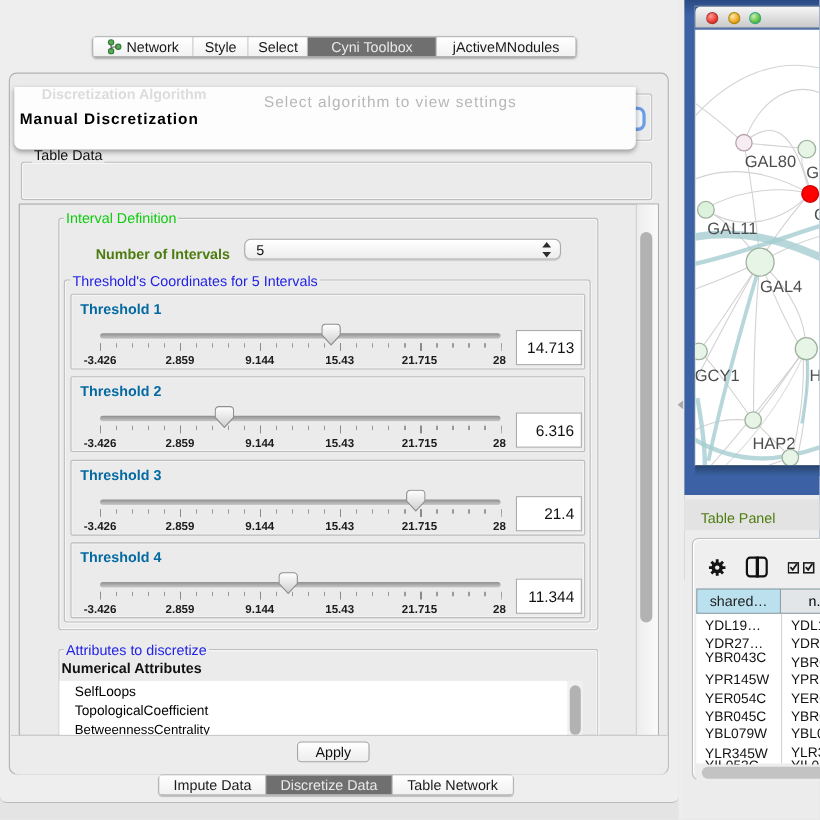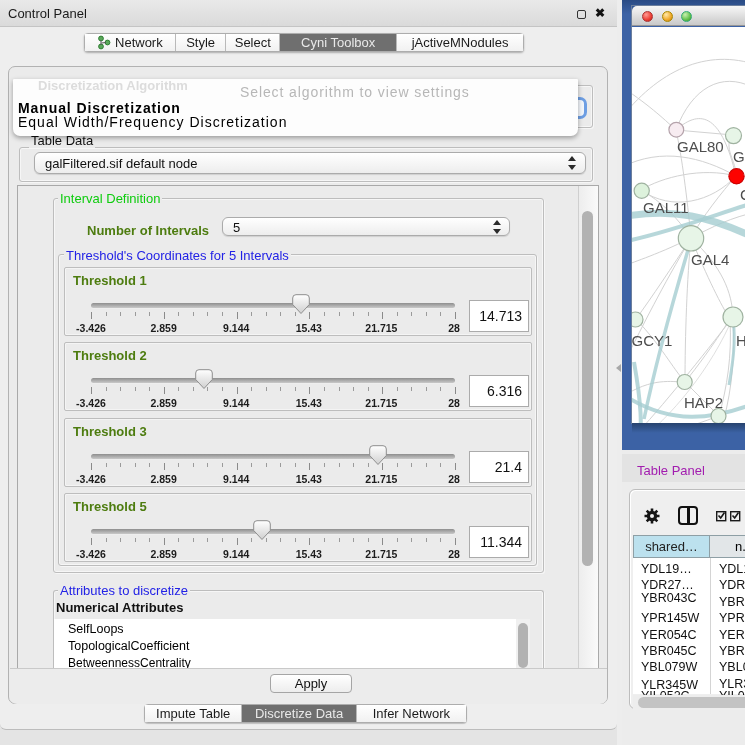--- a/index.html
+++ b/index.html
@@ -22,21 +22,21 @@
 .gtitle{position:absolute;font-size:13px;background:#ebebeb;padding:0 2px;white-space:nowrap}
 
 .combo{position:absolute;background:linear-gradient(#ffffff,#ededed);border:1px solid #ababab;border-radius:6px;box-shadow:0 1px 1px rgba(0,0,0,.12)}
 .combo .ct{position:absolute;left:10px;top:50%;transform:translateY(-50%);font-size:13px;color:#111;white-space:nowrap}
 .arrows{position:absolute;width:9px;height:14px;top:50%;transform:translateY(-50%)}
 .arrows:before,.arrows:after{content:"";position:absolute;left:0;border-left:4.5px solid transparent;border-right:4.5px solid transparent}
 .arrows:before{top:0;border-bottom:5px solid #2b2b2b}
 .arrows:after{bottom:0;border-top:5px solid #2b2b2b}
 
 .tblock{position:absolute;left:55px;width:468px;height:69px;border:1px solid #bdbdbd;box-shadow:inset 0 0 0 1px #f4f4f4;border-radius:2px}
-.tblock .bt{position:absolute;left:8px;top:5px;font-size:13px;font-weight:bold;color:#4d7c0f}
+.tblock .bt{position:absolute;left:8px;top:5px;font-size:13px;font-weight:bold;color:#0369a1}
 .track{position:absolute;left:26px;top:35px;width:364px;height:5px;border-radius:2.5px;background:linear-gradient(#8e8e8e,#c9c9c9);box-shadow:0 1px 0 #eee}
 .minor{position:absolute;left:26px;top:44px;width:365px;height:4px;background:repeating-linear-gradient(90deg,#9a9a9a 0 1px,transparent 1px 14.56px)}
 .major{position:absolute;left:26px;top:44px;width:365px;height:7px;background:repeating-linear-gradient(90deg,#8a8a8a 0 1px,transparent 1px 72.8px)}
 .slab{position:absolute;top:54px;font-size:10.5px;font-weight:bold;color:#1c1c1c;transform:translateX(-50%)}
 .thumb{position:absolute;top:26px;width:18px;height:21px;transform:translateX(-50%)}
 .vbox{position:absolute;left:404px;top:32px;width:60px;height:32px;background:#fff;border:1px solid #ababab;font-size:14px;color:#111;text-align:right;line-height:30px;padding-right:6px}
 
 .sbv{position:absolute;border-radius:6px;background:#b2b2b2}
 
 #popup{position:absolute;left:4px;top:12px;width:565px;height:57px;background:#fdfdfd;border-radius:1px 1px 7px 7px;box-shadow:0 2px 5px rgba(0,0,0,.35);z-index:30}
@@ -49,49 +49,40 @@
 #nettitle{position:absolute;left:0;top:0;width:113px;height:20px;background:linear-gradient(#f7f7f7,#c9c9c9);border-radius:5px 0 0 0;border-bottom:1px solid #979797}
 .light{position:absolute;top:4.5px;width:11px;height:11px;border-radius:50%}
 #netcanvas{position:absolute;left:0;top:21px;width:113px;height:396px;background:#fff;overflow:hidden}
 #rbot{position:absolute;left:622px;top:450px;width:123px;height:295px;background:#ececec}
 #tpanel{position:absolute;left:7px;top:39px;width:120px;height:220px;background:#efefef;border:1px solid #bdbdbd;border-radius:6px 0 0 6px;box-shadow:inset 1px 1px 0 #fff}
 .hdr1{position:absolute;background:#bce1ee;border:1px solid #8e9fa5;font-size:13px;color:#222;text-align:center}
 .cell{position:absolute;font-size:12.5px;color:#111;white-space:nowrap}
 </style></head><body>
 <div id="root">
 <div id="win">
-  <div id="titlebar">
-        <span class="t">Control Panel</span>
-        <span id="sqicon"></span>
-        <span id="xicon">✖</span>
-      </div>
   <div class="tabbar" style="left:84px;top:33px;width:440px">
     <div class="tab" style="width:93px"><svg width="14" height="15" viewBox="0 0 14 15" style="margin-right:4px">
             <circle cx="4" cy="3.5" r="2.4" fill="#5aa85a" stroke="#2e7d32"></circle>
             <circle cx="4" cy="11.5" r="2.4" fill="#5aa85a" stroke="#2e7d32"></circle>
             <circle cx="10.5" cy="7.5" r="2.4" fill="#5aa85a" stroke="#2e7d32"></circle>
             <path d="M4 5.5 V10 M4.5 8 L9 7.5" stroke="#555" fill="none"></path>
           </svg>Network</div>
     <div class="tab" style="width:52px">Style</div>
     <div class="tab" style="width:55px">Select</div>
     <div class="tab sel" style="width:120px">Cyni Toolbox</div>
     <div class="tab" style="width:129px">jActiveMNodules</div>
   </div>
   <div id="outer">
 
     <div class="grp" style="left:10px;top:18px;width:574px;height:43px"></div>
     <div class="gtitle" style="left:29px;top:11px;font-weight:bold;color:#cfcfcf">Discretization Algorithm</div>
     <div style="position:absolute;left:551px;top:30px;width:27px;height:22px;background:#f2f6fb;border:3px solid #6d9ee3;border-radius:7px"></div>
 
     <div class="grp" style="left:10px;top:80px;width:574px;height:35px"></div>
     <div class="gtitle" style="left:20px;top:66px;color:#111">Table Data</div>
-    <div class="combo" style="left:25px;top:85px;width:552px;height:22px">
-          <span class="ct">galFiltered.sif default node</span>
-          <span class="arrows" style="right:8px"></span>
-        </div>
 
     <div style="position:absolute;left:8px;top:118px;width:582px;height:484px;border:1px solid #a9a9a9;background:#ebebeb"></div>
 
     <div style="position:absolute;left:569px;top:119px;width:20px;height:482px;background:linear-gradient(90deg,#ededed,#fafafa);border-left:1px solid #cfcfcf"></div>
     <div class="sbv" style="left:573px;top:144px;width:11px;height:355px"></div>
 
     <div class="grp" style="left:44px;top:131px;width:491px;height:375px"></div>
     <div class="gtitle" style="left:49px;top:124px;color:#0ecc0e">Interval Definition</div>
     <div style="position:absolute;left:78px;top:156px;font-size:13px;font-weight:bold;color:#4d7c0f">Number of Intervals</div>
     <div class="combo" style="left:213px;top:150px;width:288px;height:19px">
@@ -162,21 +153,21 @@
               <linearGradient id="tg3" x1="0" y1="0" x2="0" y2="1">
                 <stop offset="0" stop-color="#ffffff"></stop>
                 <stop offset="1" stop-color="#cfcfcf"></stop>
               </linearGradient>
             </defs>
             <path d="M4 .7 h10 a3.3 3.3 0 0 1 3.3 3.3 v6.5 L9 19.5 L.7 10.5 V4 A3.3 3.3 0 0 1 4 .7 Z" fill="url(#tg3)" stroke="#8e8e8e" stroke-width="1"></path>
           </svg>
           <div class="vbox">21.4</div>
         </div>
         <div class="tblock" style="top:426px">
-          <div class="bt">Threshold 5</div>
+          <div class="bt">Threshold 4</div>
           <div class="track"></div>
           <div class="minor"></div>
           <div class="major"></div>
           <span class="slab" style="left:26px">-3.426</span>
           <span class="slab" style="left:98.6px">2.859</span>
           <span class="slab" style="left:171.2px">9.144</span>
           <span class="slab" style="left:243.8px">15.43</span>
           <span class="slab" style="left:316.4px">21.715</span>
           <span class="slab" style="left:389px">28</span>
           <svg class="thumb" style="left:196.6px" width="18" height="21" viewBox="0 0 18 21">
@@ -199,31 +190,30 @@
       <div style="position:absolute;left:14px;top:20px;font-size:12.5px">TopologicalCoefficient</div>
       <div style="position:absolute;left:14px;top:37px;font-size:12px">BetweennessCentrality</div>
     </div>
     <div style="position:absolute;left:507px;top:552px;width:14px;height:49px;background:#f0f0f0"></div>
     <div class="sbv" style="left:509px;top:556px;width:10px;height:45px"></div>
 
     <div id="popup">
           <div style="position:absolute;left:25px;top:-1px;font-weight:bold;font-size:13px;color:#dcdcdc">Discretization Algorithm</div>
       <div style="position:absolute;left:227px;top:5px;font-size:14px;color:#b7b7b7;letter-spacing:.9px">Select algorithm to view settings</div>
       <div style="position:absolute;left:5px;top:21px;font-size:14px;font-weight:bold;color:#000;letter-spacing:.9px">Manual Discretization</div>
-      <div style="position:absolute;left:5px;top:35px;font-size:14px;color:#000;letter-spacing:1px">Equal Width/Frequency Discretization</div>
     </div>
 
     <div id="bstrip">
-          <div class="btn" style="left:260px;top:5px;width:82px;height:19px;line-height:17px">Apply</div>
+          <div class="btn" style="left:260px;top:5px;width:66px;height:19px;line-height:17px">Apply</div>
         </div>
   </div>
   <div class="tabbar" style="left:144px;top:704px;width:323px;box-shadow:0 1px 1px rgba(0,0,0,.2)">
-    <div class="tab" style="width:98px">Impute Table</div>
+    <div class="tab" style="width:98px">Impute Data</div>
     <div class="tab sel" style="width:115px">Discretize Data</div>
-    <div class="tab" style="width:110px">Infer Network</div>
+    <div class="tab" style="width:110px">Table Network</div>
   </div>
 </div>
 <div id="rtop">
   <div id="netwin">
     <div id="nettitle">
       <span class="light" style="left:9.5px;background:radial-gradient(circle at 35% 30%,#ff9a93,#ec3e34 60%,#b01c14);border:1px solid #a33"></span>
       <span class="light" style="left:29.5px;background:radial-gradient(circle at 35% 30%,#ffe9a8,#f0a829 60%,#b97b12);border:1px solid #a80"></span>
       <span class="light" style="left:49px;background:radial-gradient(circle at 35% 30%,#c8f0b0,#62c04a 60%,#3a8f28);border:1px solid #3a7"></span>
     </div>
     <div id="netcanvas">
@@ -290,21 +280,21 @@
       </g>
     </svg>
     </div>
   </div>
 </div>
 <div style="position:absolute;left:632px;top:423px;width:113px;height:10px;background:linear-gradient(#27436e,#3c63a5)"></div>
 <div style="position:absolute;left:617px;top:0;width:5px;height:745px;background:#ededed"></div>
 <div style="position:absolute;left:616px;top:364px;width:0;height:0;border-top:4px solid transparent;border-bottom:4px solid transparent;border-right:5px solid #a8a8a8"></div>
 <div id="rbot">
   <div style="position:absolute;left:0px;top:4px;width:123px;height:28px;background:#e3e3e3"></div>
-      <div style="position:absolute;left:15px;top:13px;font-size:13px;color:#a21caf">Table Panel</div>
+      <div style="position:absolute;left:15px;top:13px;font-size:13px;color:#4d7c0f">Table Panel</div>
   <div id="tpanel">
 
     <svg style="position:absolute;left:13px;top:17px" width="18" height="18" viewBox="0 0 18 18">
       <g fill="#151515">
             <circle cx="9" cy="9" r="5.2"></circle>
       <g stroke="#151515" stroke-width="2.6">
         <path d="M9 1.5 V5 M9 13 V16.5 M1.5 9 H5 M13 9 H16.5 M3.7 3.7 L6.2 6.2 M11.8 11.8 L14.3 14.3 M3.7 14.3 L6.2 11.8 M11.8 6.2 L14.3 3.7"></path>
       </g>
           </g>
           <circle cx="9" cy="9" r="2" fill="#efefef"></circle>

